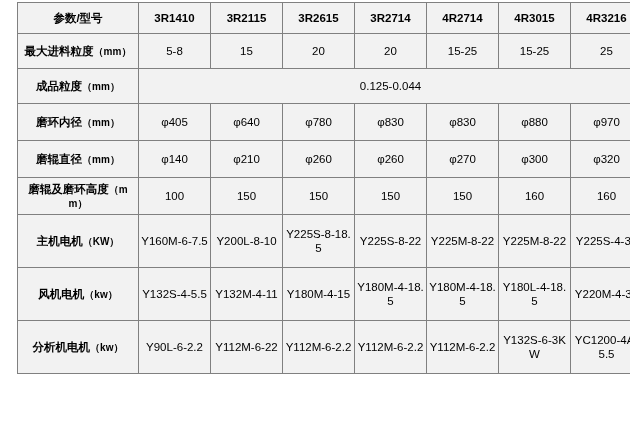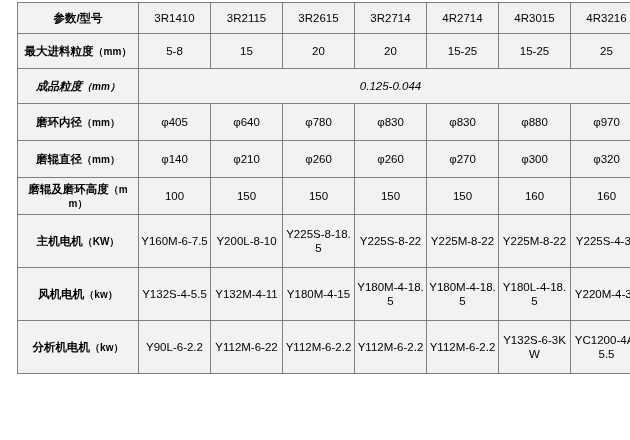--- a/index.html
+++ b/index.html
@@ -43,29 +43,29 @@
     font-weight: bold;
     font-size: 12.5px;
     width: 118px;
     padding: 2px 3px;
   }
   td.rowhead .unit {
     font-weight: bold;
     font-size: 10px;
   }
   td.colhead {
-    font-weight: normal;
+    font-weight: bold;
     font-size: 12.5px;
   }
   td.merged {
     font-size: 12.5px;
   }
   .r0 td { height: 26px; }
   .r1 td { height: 30px; }
-  .r2 td { height: 30px; font-style: italic; }
+  .r2 td { height: 30px; }
   .r3 td { height: 30px; }
   .r4 td { height: 30px; }
   .r5 td { height: 32px; }
   .r6 td { height: 32px; }
   .r7 td { height: 32px; margin-left: 29px; }
   .r8 td { height: 48px; }
   .r9 td { height: 48px; }
   .r10 td { height: 48px; }
 </style>
 </head>

